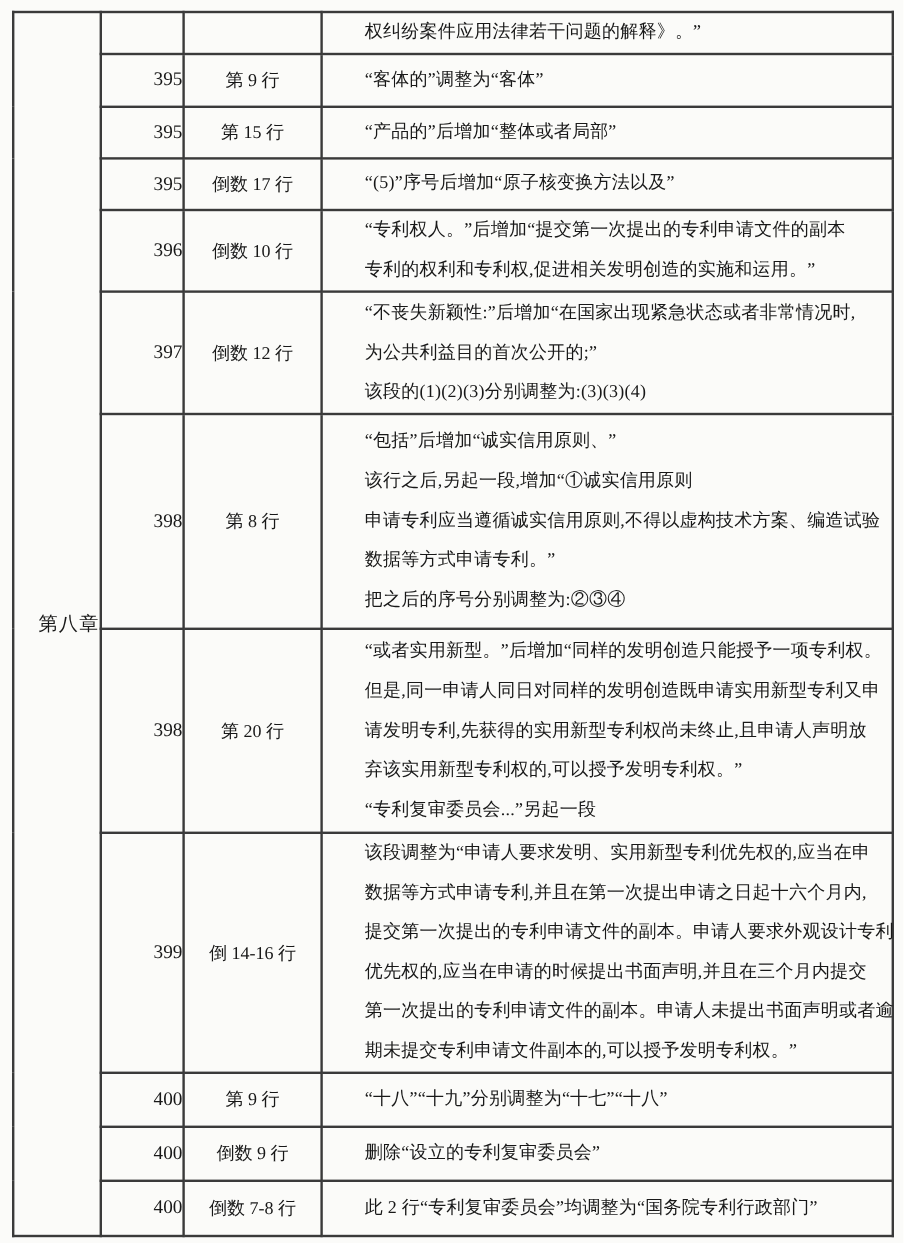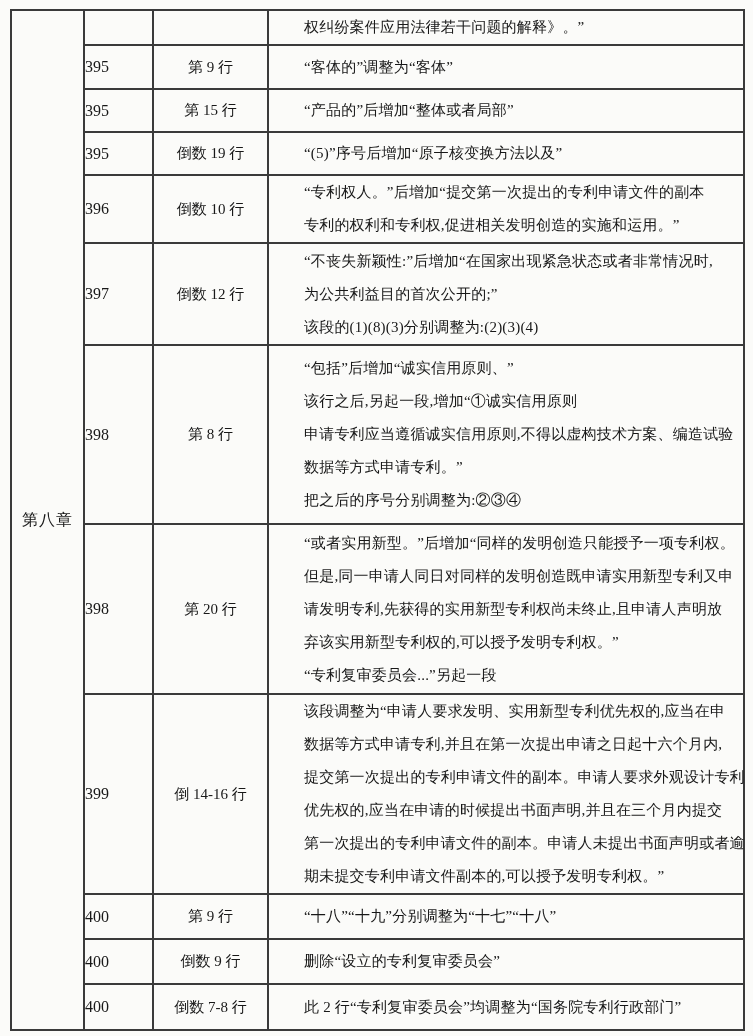--- a/index.html
+++ b/index.html
@@ -23,27 +23,27 @@
     width: 733px;
     border-collapse: collapse;
     table-layout: fixed;
   }
   table.rev-table td {
     border: 2px solid #3a3a3a;
     vertical-align: middle;
     padding: 0;
   }
   td.col-chapter {
-    text-align: center;
+    text-align: right;
     font-size: 16px;
     letter-spacing: 1px;
     white-space: nowrap;
   }
   td.col-page {
-    text-align: left;
+    text-align: right;
     font-size: 16px;
   }
   td.col-line {
     text-align: center;
     font-size: 15px;
     white-space: nowrap;
     border-radius: 14px;
   }
   td.col-content {
     padding: 4px 4px 4px 13px;
@@ -85,40 +85,40 @@
   </tr>
         <tr style="height: 43px;">
     <td class="col-page">395</td>
     <td class="col-line">第 15 行</td>
     <td class="col-content">
             <div class="rev-line">“产品的”后增加“整体或者局部”</div>
           </td>
   </tr>
         <tr style="height: 43px;">
     <td class="col-page">395</td>
-    <td class="col-line">倒数 19 行</td>
+    <td class="col-line">倒数 17 行</td>
     <td class="col-content">
             <div class="rev-line">“(5)”序号后增加“原子核变换方法以及”</div>
           </td>
   </tr>
         <tr style="height: 62px;">
     <td class="col-page">396</td>
     <td class="col-line">倒数 10 行</td>
     <td class="col-content">
             <div class="rev-line">“专利权人。”后增加“提交第一次提出的专利申请文件的副本</div>
             <div class="rev-line">专利的权利和专利权,促进相关发明创造的实施和运用。”</div>
           </td>
   </tr>
         <tr style="height: 102px;">
     <td class="col-page">397</td>
     <td class="col-line">倒数 12 行</td>
     <td class="col-content">
             <div class="rev-line">“不丧失新颖性:”后增加“在国家出现紧急状态或者非常情况时,</div>
             <div class="rev-line">为公共利益目的首次公开的;”</div>
-            <div class="rev-line">该段的(1)(8)(3)分别调整为:(2)(3)(4)</div>
+            <div class="rev-line">该段的(1)(2)(3)分别调整为:(3)(3)(4)</div>
           </td>
   </tr>
         <tr style="height: 179px;">
     <td class="col-page">398</td>
     <td class="col-line">第 8 行</td>
     <td class="col-content">
             <div class="rev-line">“包括”后增加“诚实信用原则、”</div>
             <div class="rev-line">该行之后,另起一段,增加“①诚实信用原则</div>
             <div class="rev-line">申请专利应当遵循诚实信用原则,不得以虚构技术方案、编造试验</div>
             <div class="rev-line">数据等方式申请专利。”</div>

